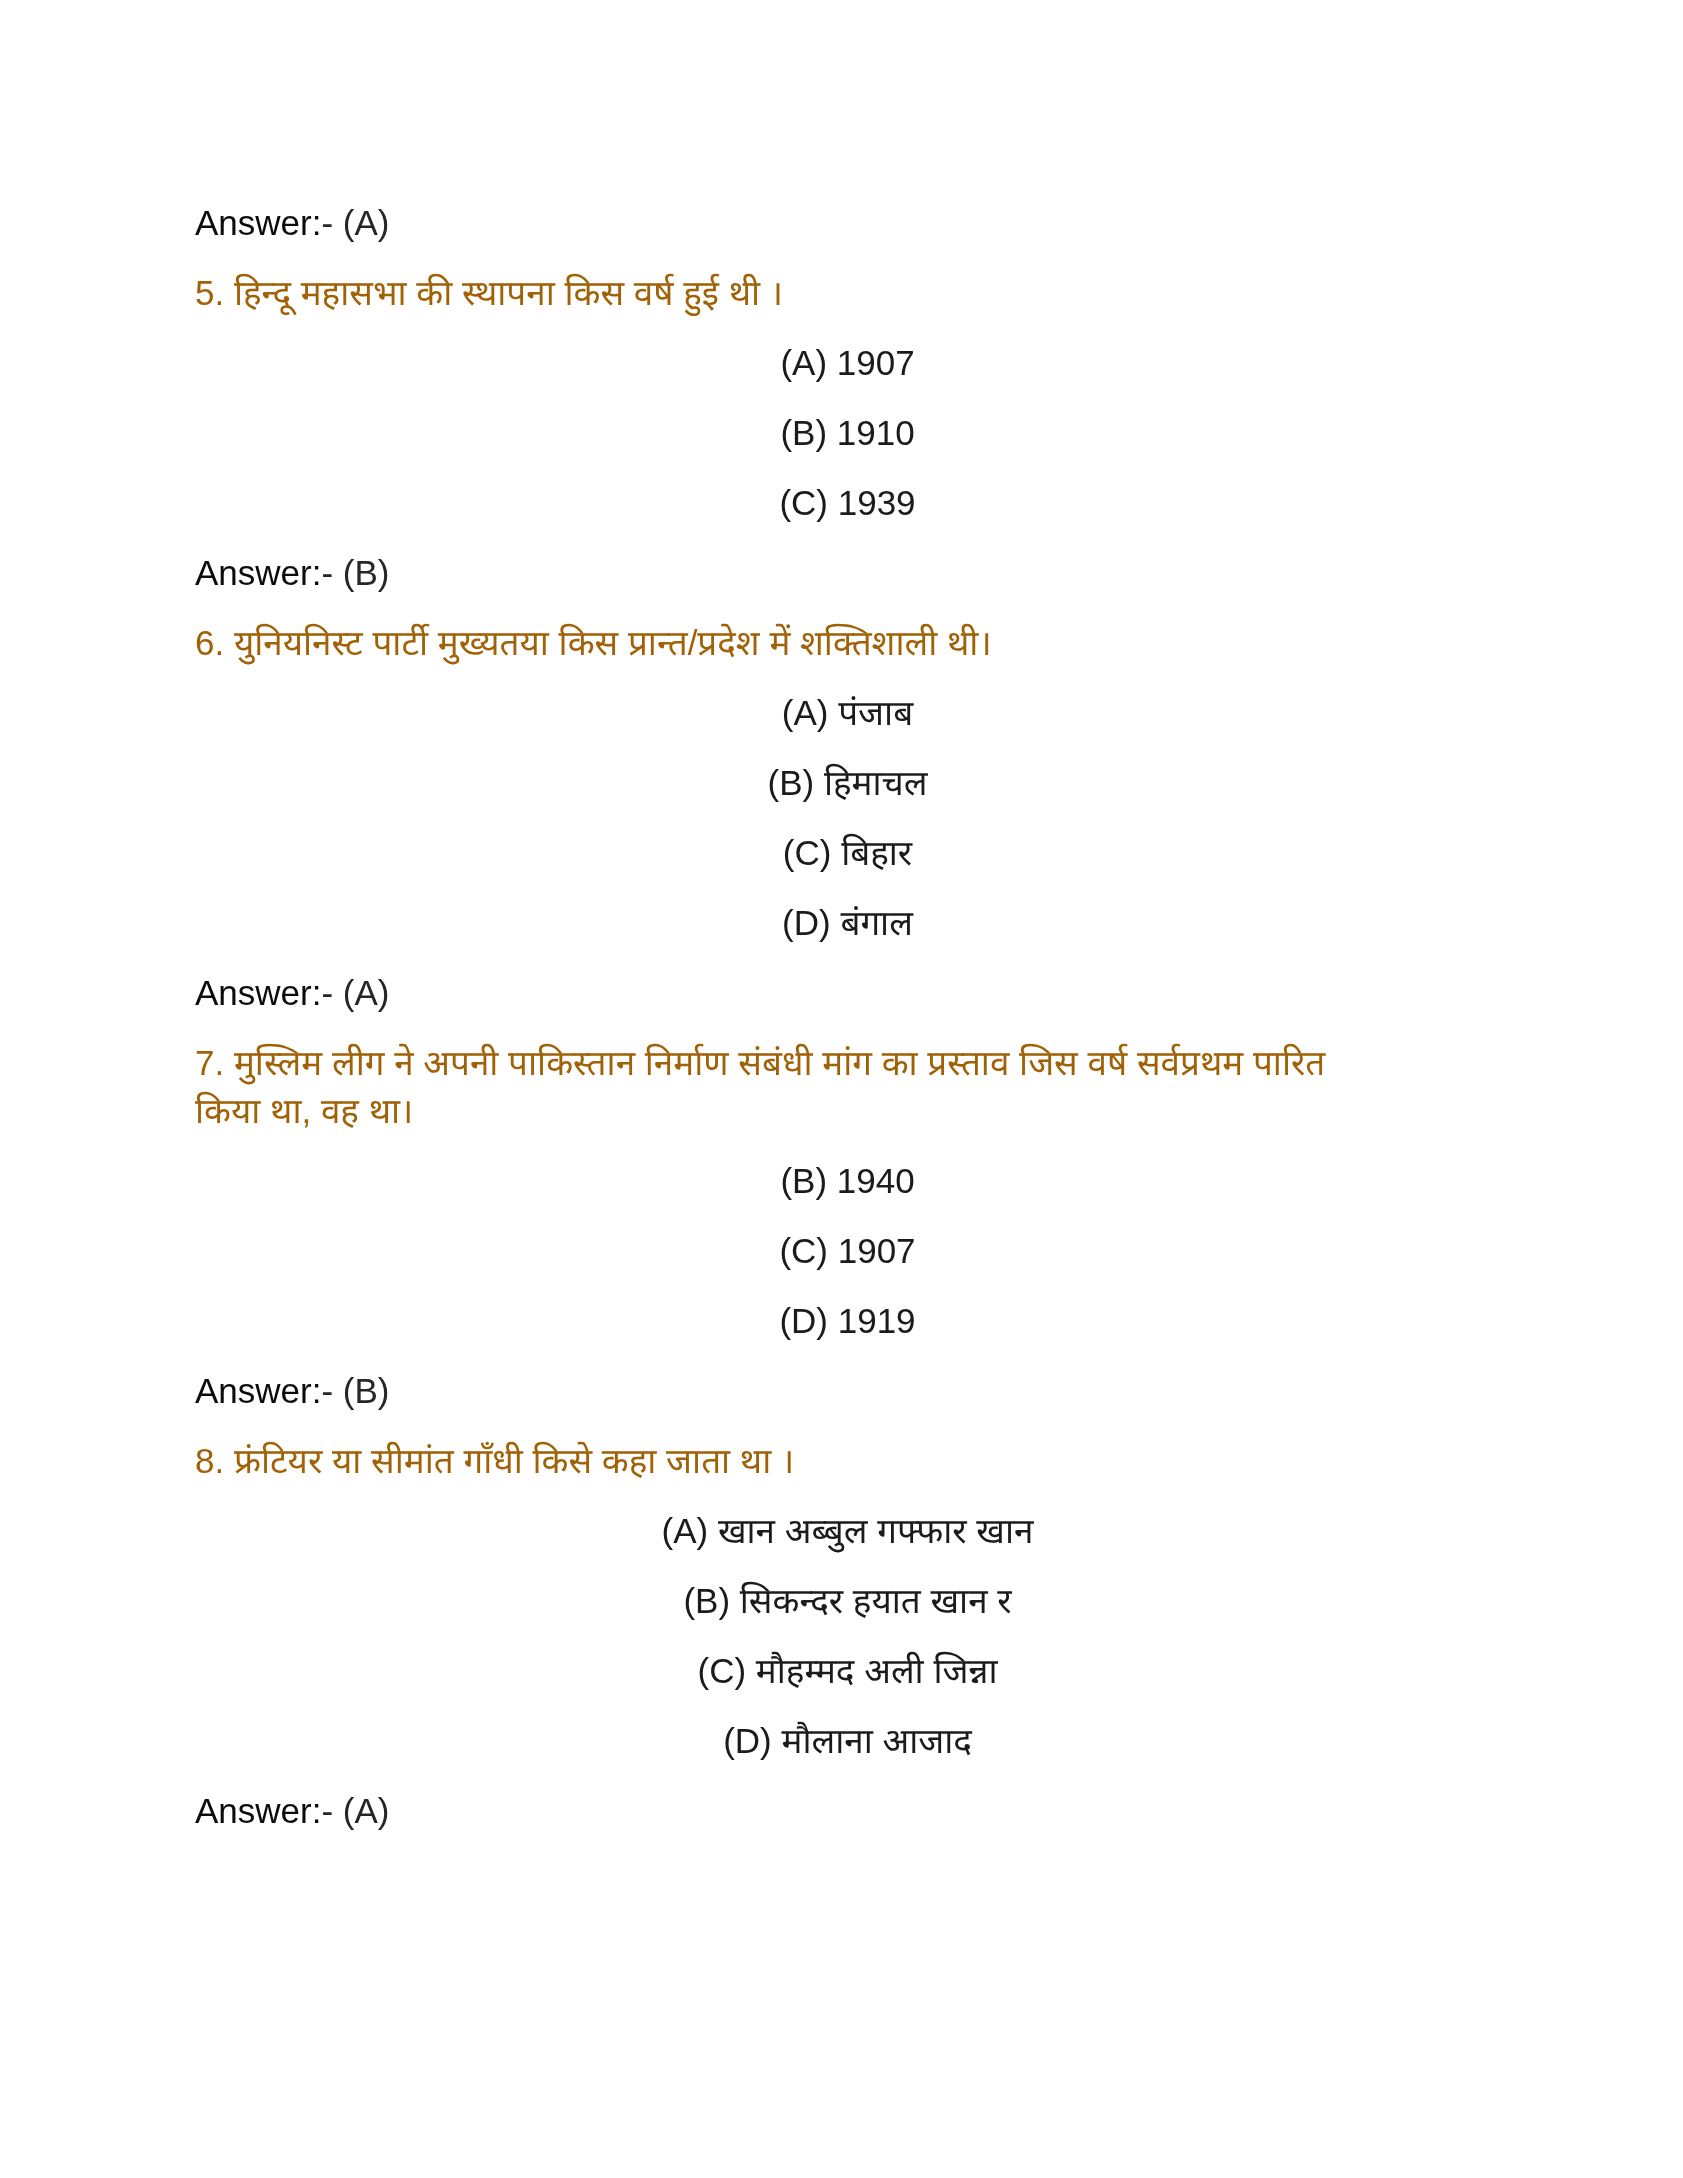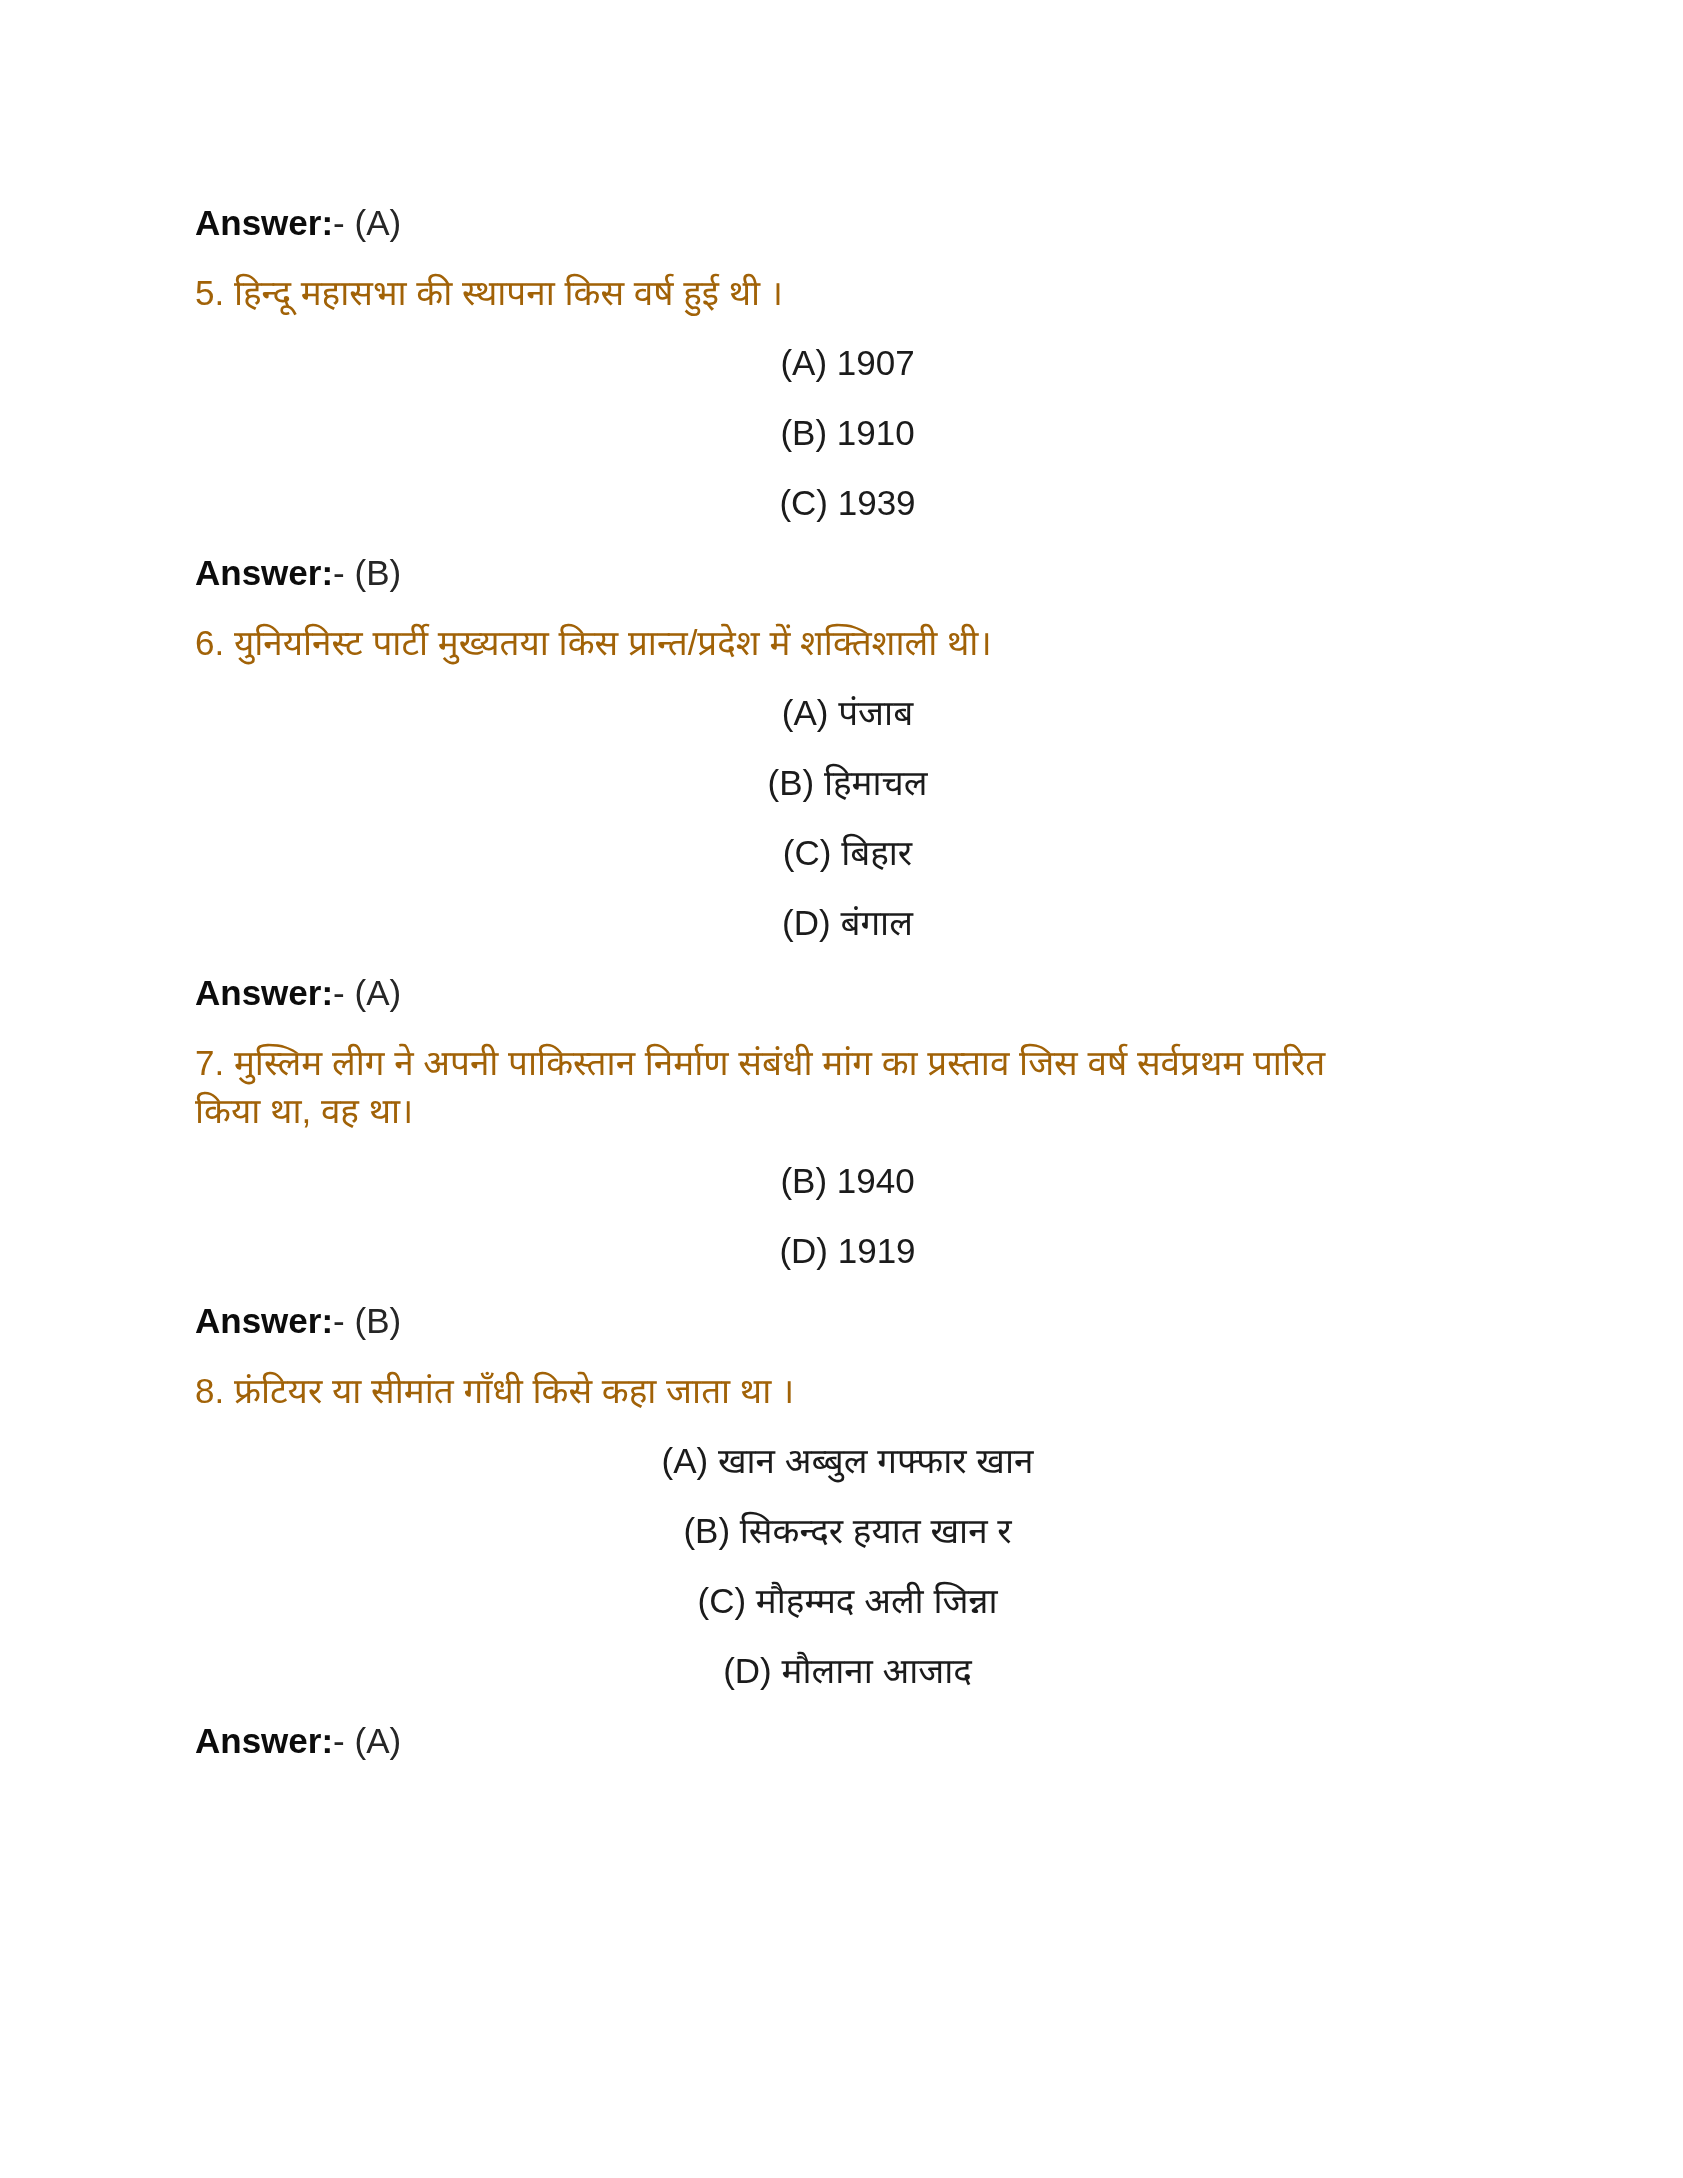--- a/index.html
+++ b/index.html
@@ -33,21 +33,21 @@
     color: #a16207;
   }
   .option {
     color: #1b1b1b;
     text-align: center;
   }
   .answer-line {
     color: #1b1b1b;
   }
   .answer-label {
-    font-weight: 700;
+    font-weight: 400;
     color: #0c0c0c;
   }
   .answer-value {
     font-weight: 400;
     color: #262626;
   }
 </style>
 </head>
 <body>
 
@@ -68,20 +68,21 @@
     <p class="option">(A) पंजाब</p>
     <p class="option">(B) हिमाचल</p>
     <p class="option">(C) बिहार</p>
     <p class="option">(D) बंगाल</p>
     <p class="answer-line"><span class="answer-label">Answer:</span><span class="answer-value">- (A)</span></p>
   </section>
 
   <section>
     <p class="question">7. मुस्लिम लीग ने अपनी पाकिस्तान निर्माण संबंधी मांग का प्रस्ताव जिस वर्ष सर्वप्रथम पारित किया था, वह था।</p>
     <p class="option">(B) 1940</p>
+    <p class="option">(C) 1907</p>
     <p class="option">(D) 1919</p>
     <p class="answer-line"><span class="answer-label">Answer:</span><span class="answer-value">- (B)</span></p>
   </section>
 
   <section>
     <p class="question">8. फ्रंटियर या सीमांत गाँधी किसे कहा जाता था ।</p>
     <p class="option">(A) खान अब्बुल गफ्फार खान</p>
     <p class="option">(B) सिकन्दर हयात खान र</p>
     <p class="option">(C) मौहम्मद अली जिन्ना</p>
     <p class="option">(D) मौलाना आजाद</p>

